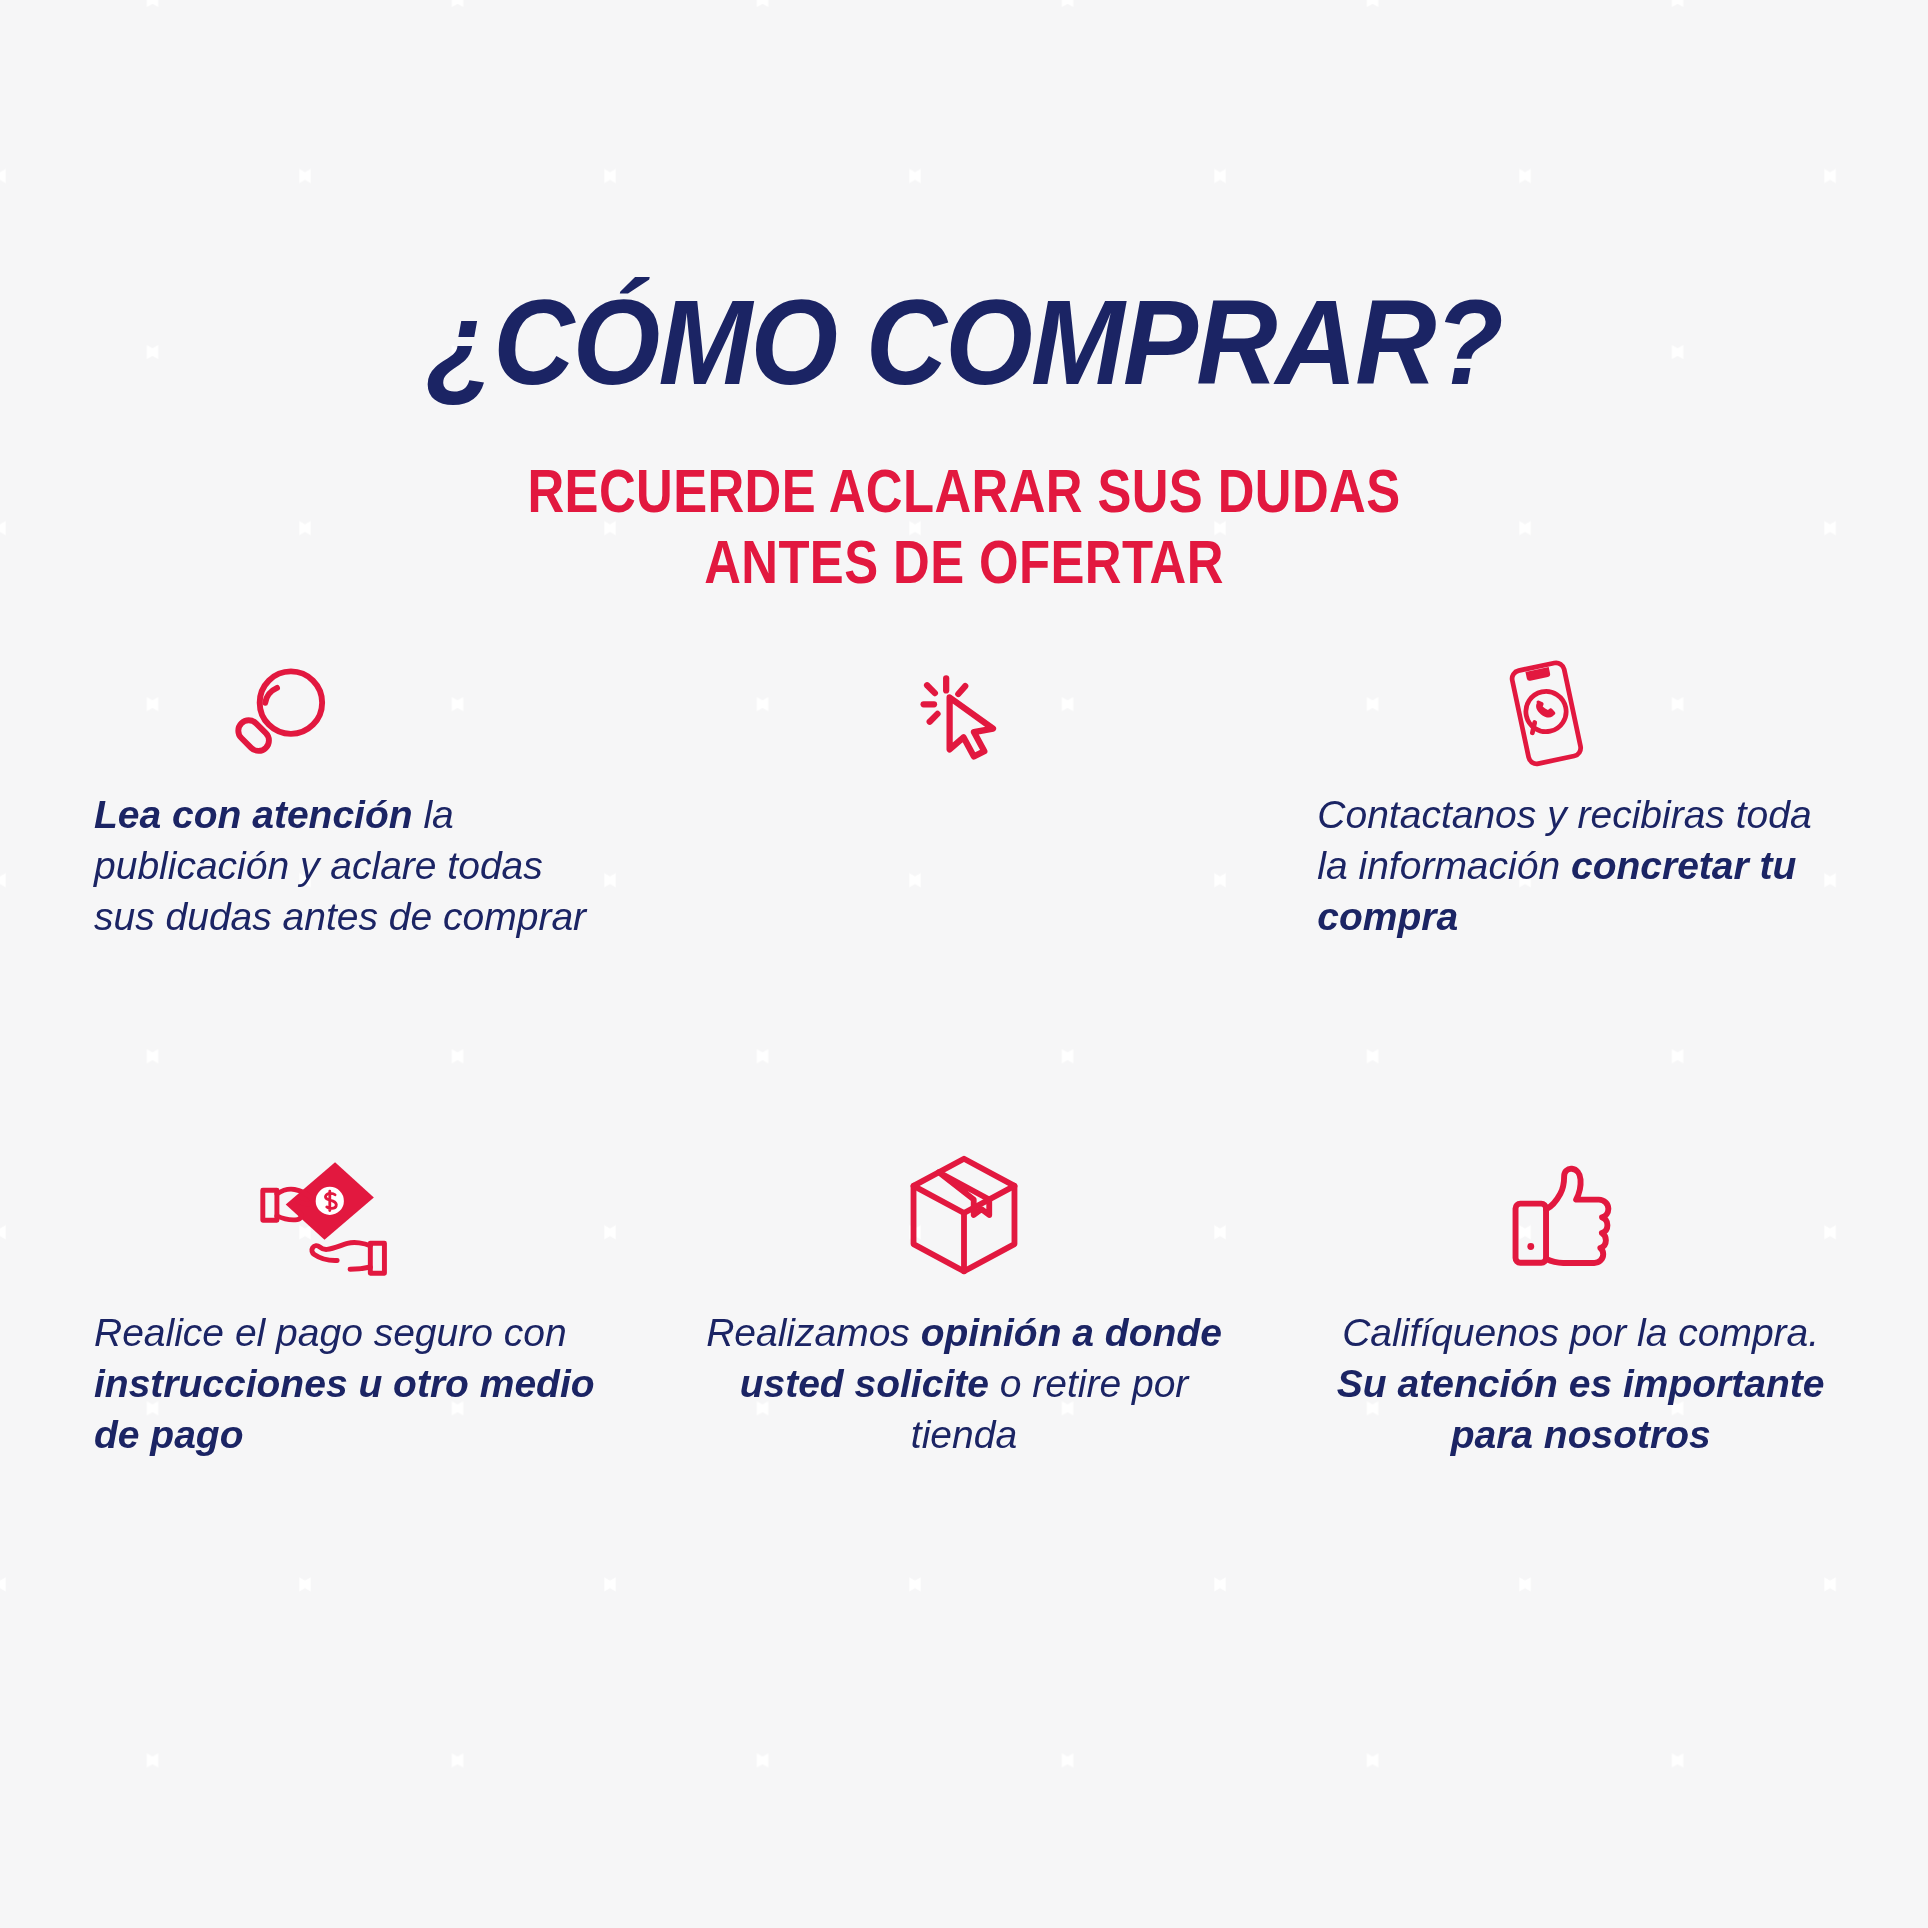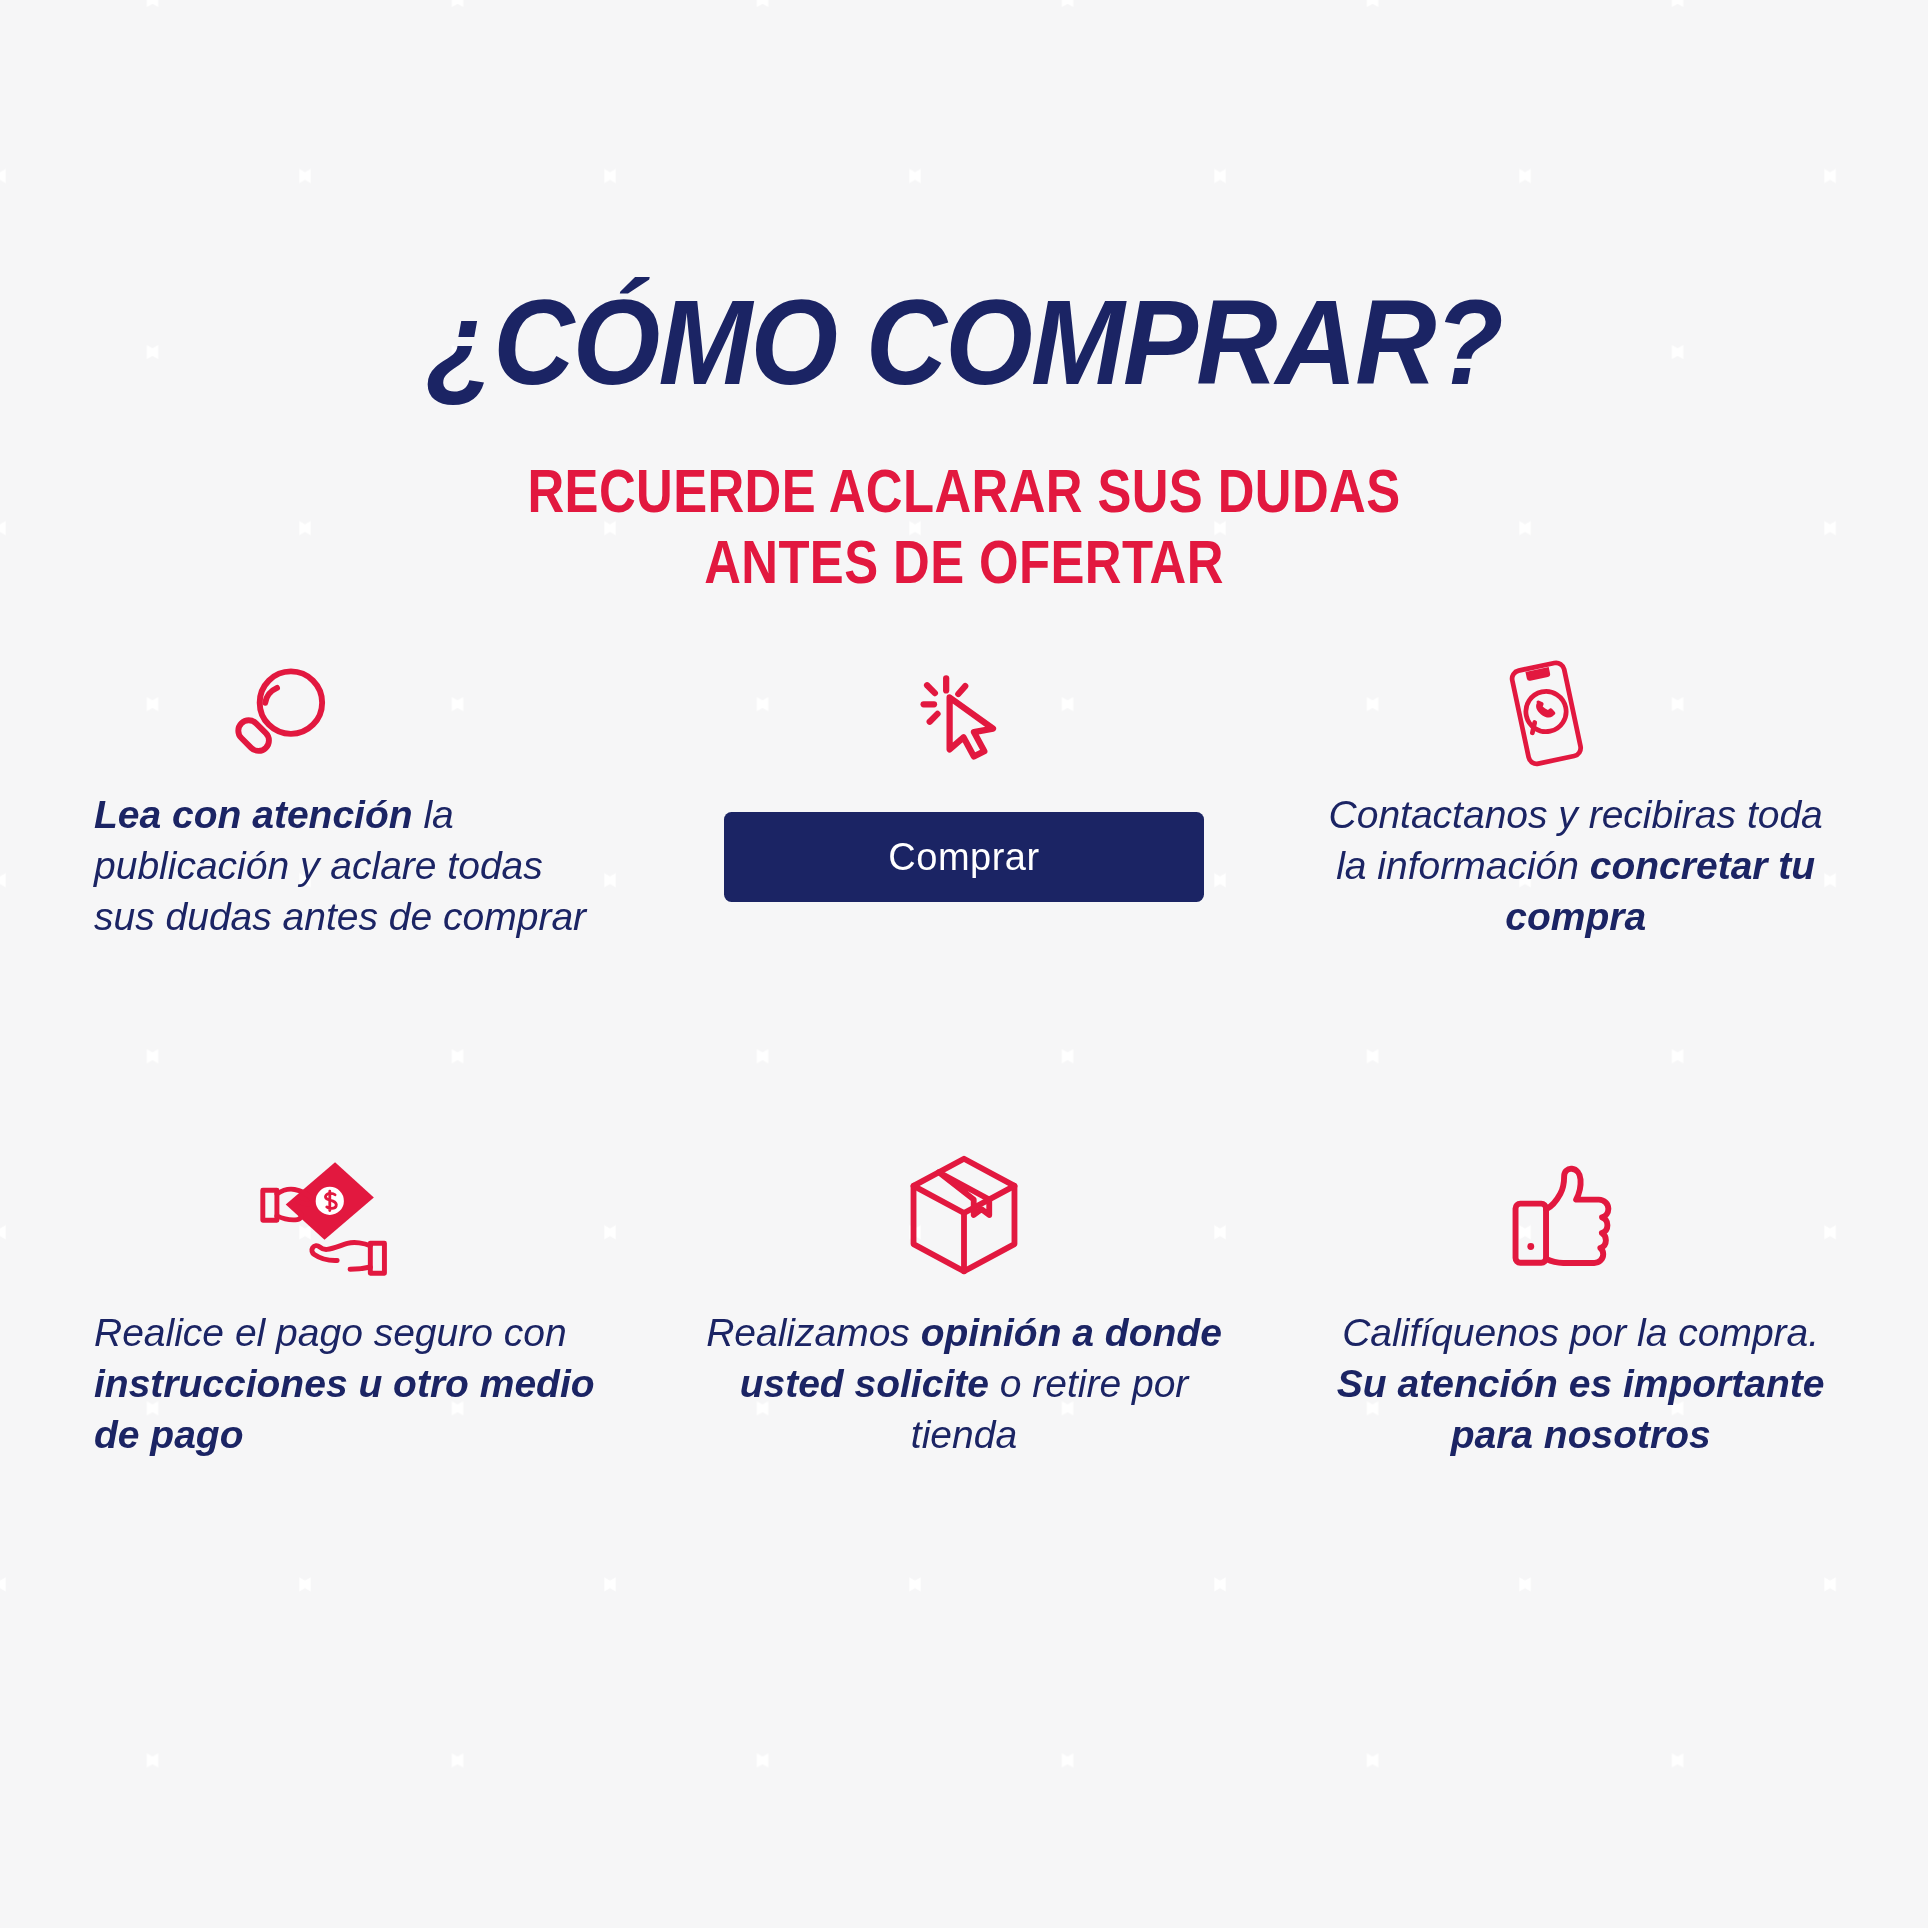--- a/index.html
+++ b/index.html
@@ -78,21 +78,21 @@
   .card-text{
     color:#1b2464;
     font-size:39px;
     line-height:1.31;
     margin-top:21px;
     font-style:italic;
   }
   .card-text b{ font-weight:bold; }
   .t-left   { text-align:left;  padding-left:38px; padding-right:28px;}
   .t-center { text-align:center; padding:0 30px;}
-  .t-right  { text-align:center; padding-right:38px; padding-left:28px;}
+  .t-right  { text-align:left; padding-right:38px; padding-left:28px;}
   
   .btn-row{
     display:flex;justify-content:center;
     margin-top:40px;
   }
   .comprar-btn{
     width:480px;height:90px;
     background:#1b2464;
     border:none;border-radius:7.5px;
     color:#ffffff;
@@ -161,23 +161,20 @@
       <div class="icon-wrap center">
         <svg width="111" height="111" viewBox="0 0 64 64" fill="none" stroke="#e2183f" stroke-width="3.6" stroke-linecap="round" stroke-linejoin="round">
           <path d="M24 21 L49 39 L38 41 L44 52 L38 55 L32 44 L24 51 Z"></path>
           <path d="M22 10 L22 17"></path>
           <path d="M11 14 L15.5 18.5"></path>
           <path d="M9 25 L15 25"></path>
           <path d="M12.5 35 L17 30.5"></path>
           <path d="M33 14.5 L29 19"></path>
         </svg>
       </div>
-      <div class="btn-row">
-        <button class="comprar-btn">Comprar</button>
-      </div>
     </div>
 
     <div class="cell r1c3">
       <div class="icon-wrap right">
         <svg width="117" height="117" viewBox="0 0 64 64" fill="none" stroke="#e2183f" stroke-width="2.6" stroke-linecap="round" stroke-linejoin="round">
           <g transform="rotate(-12 32 32)">
             <rect x="18" y="6" width="29" height="52" rx="4.5"></rect>
             <path d="M26 7.5 h13 v3.6 a1.6 1.6 0 0 1 -1.6 1.6 h-9.8 a1.6 1.6 0 0 1 -1.6 -1.6 z" fill="#e2183f" stroke="none"></path>
             <circle cx="32.5" cy="31" r="11"></circle>
             <path d="M22.8 40.8 L25.2 35.6"></path>

